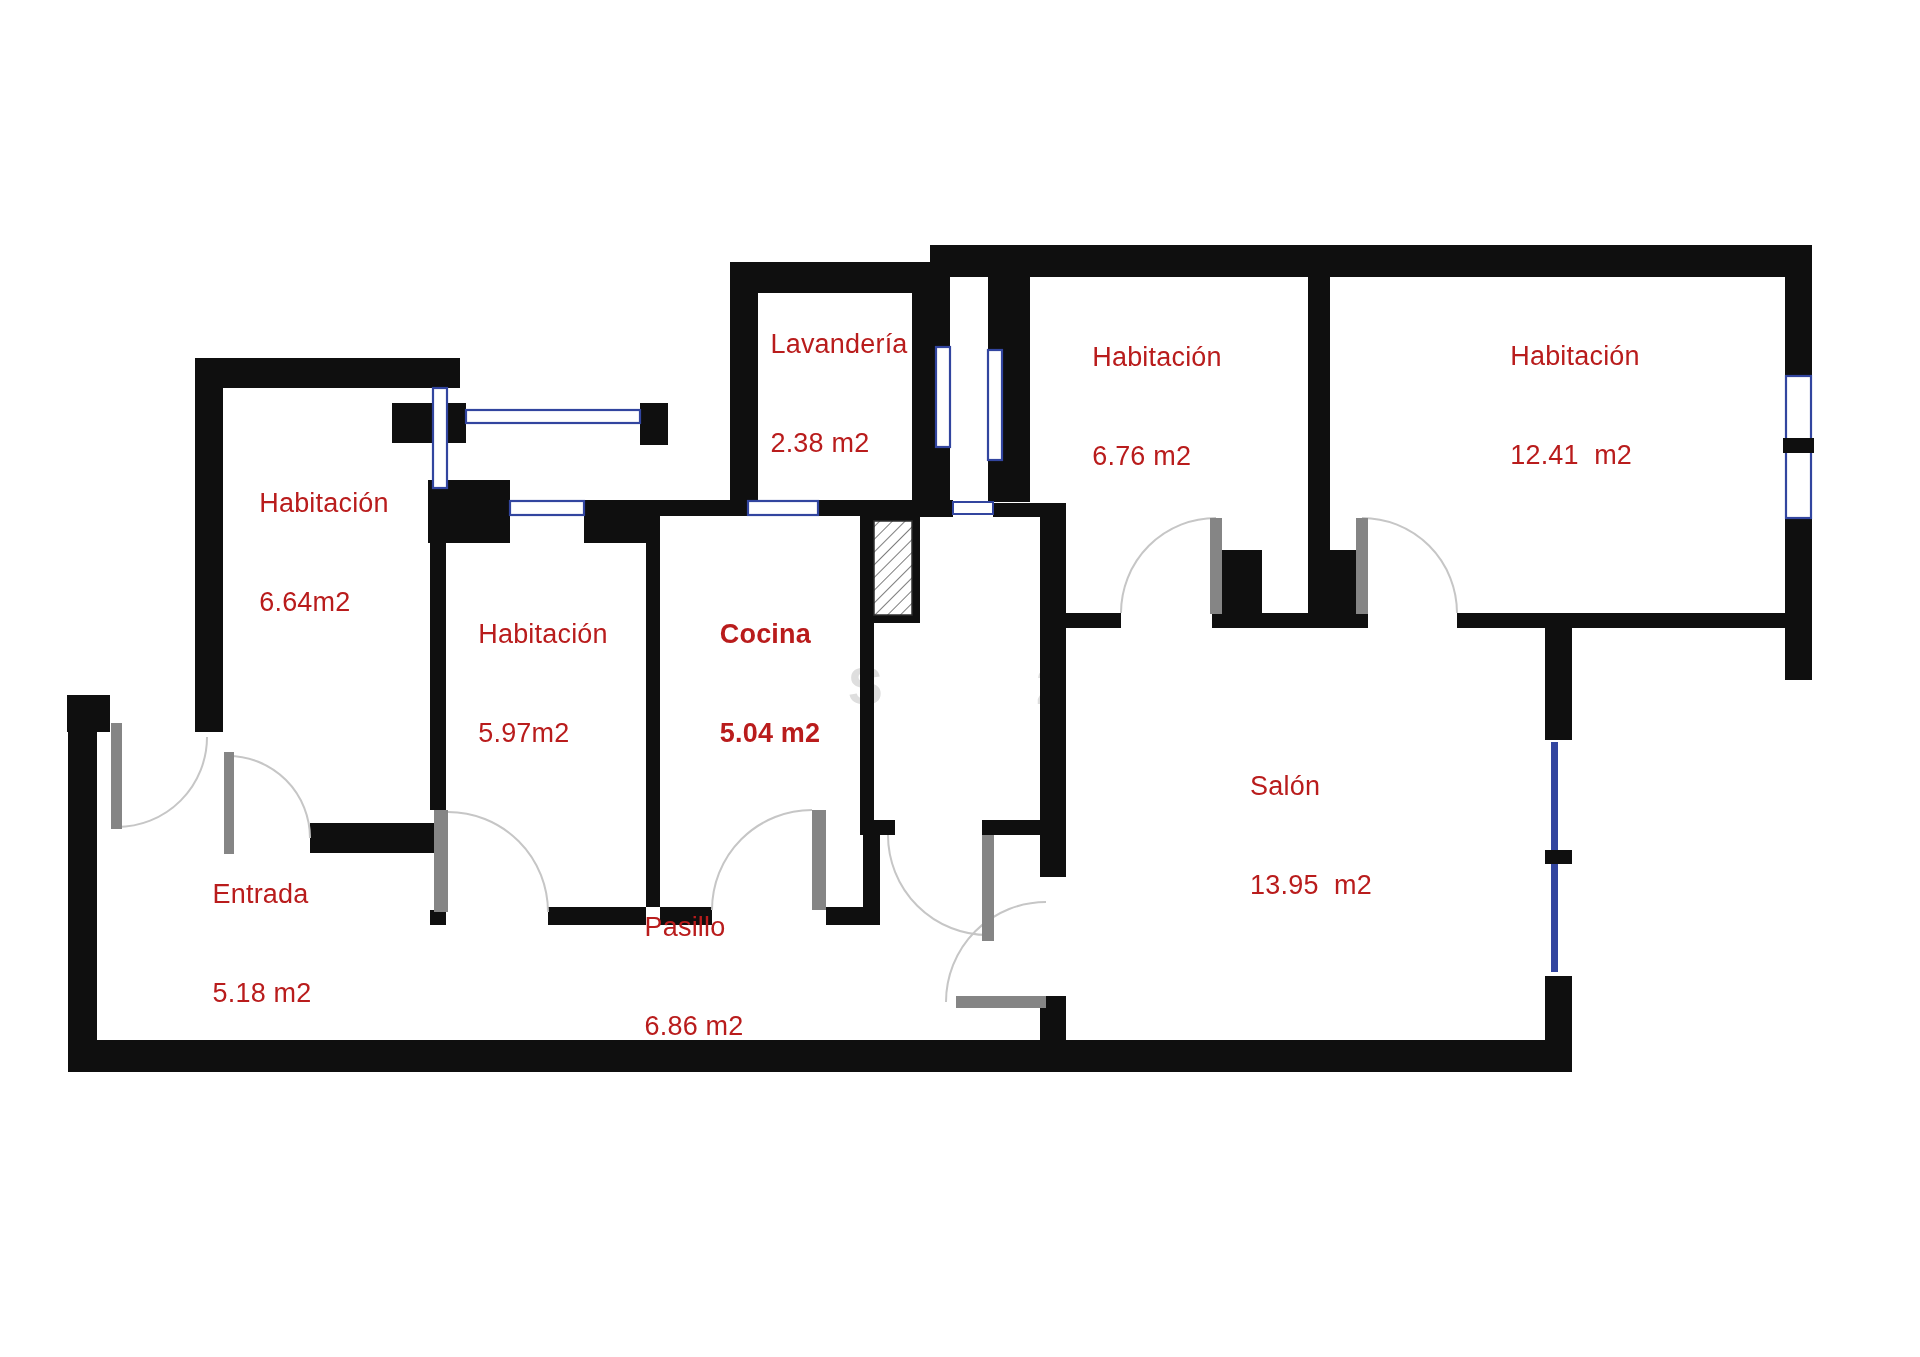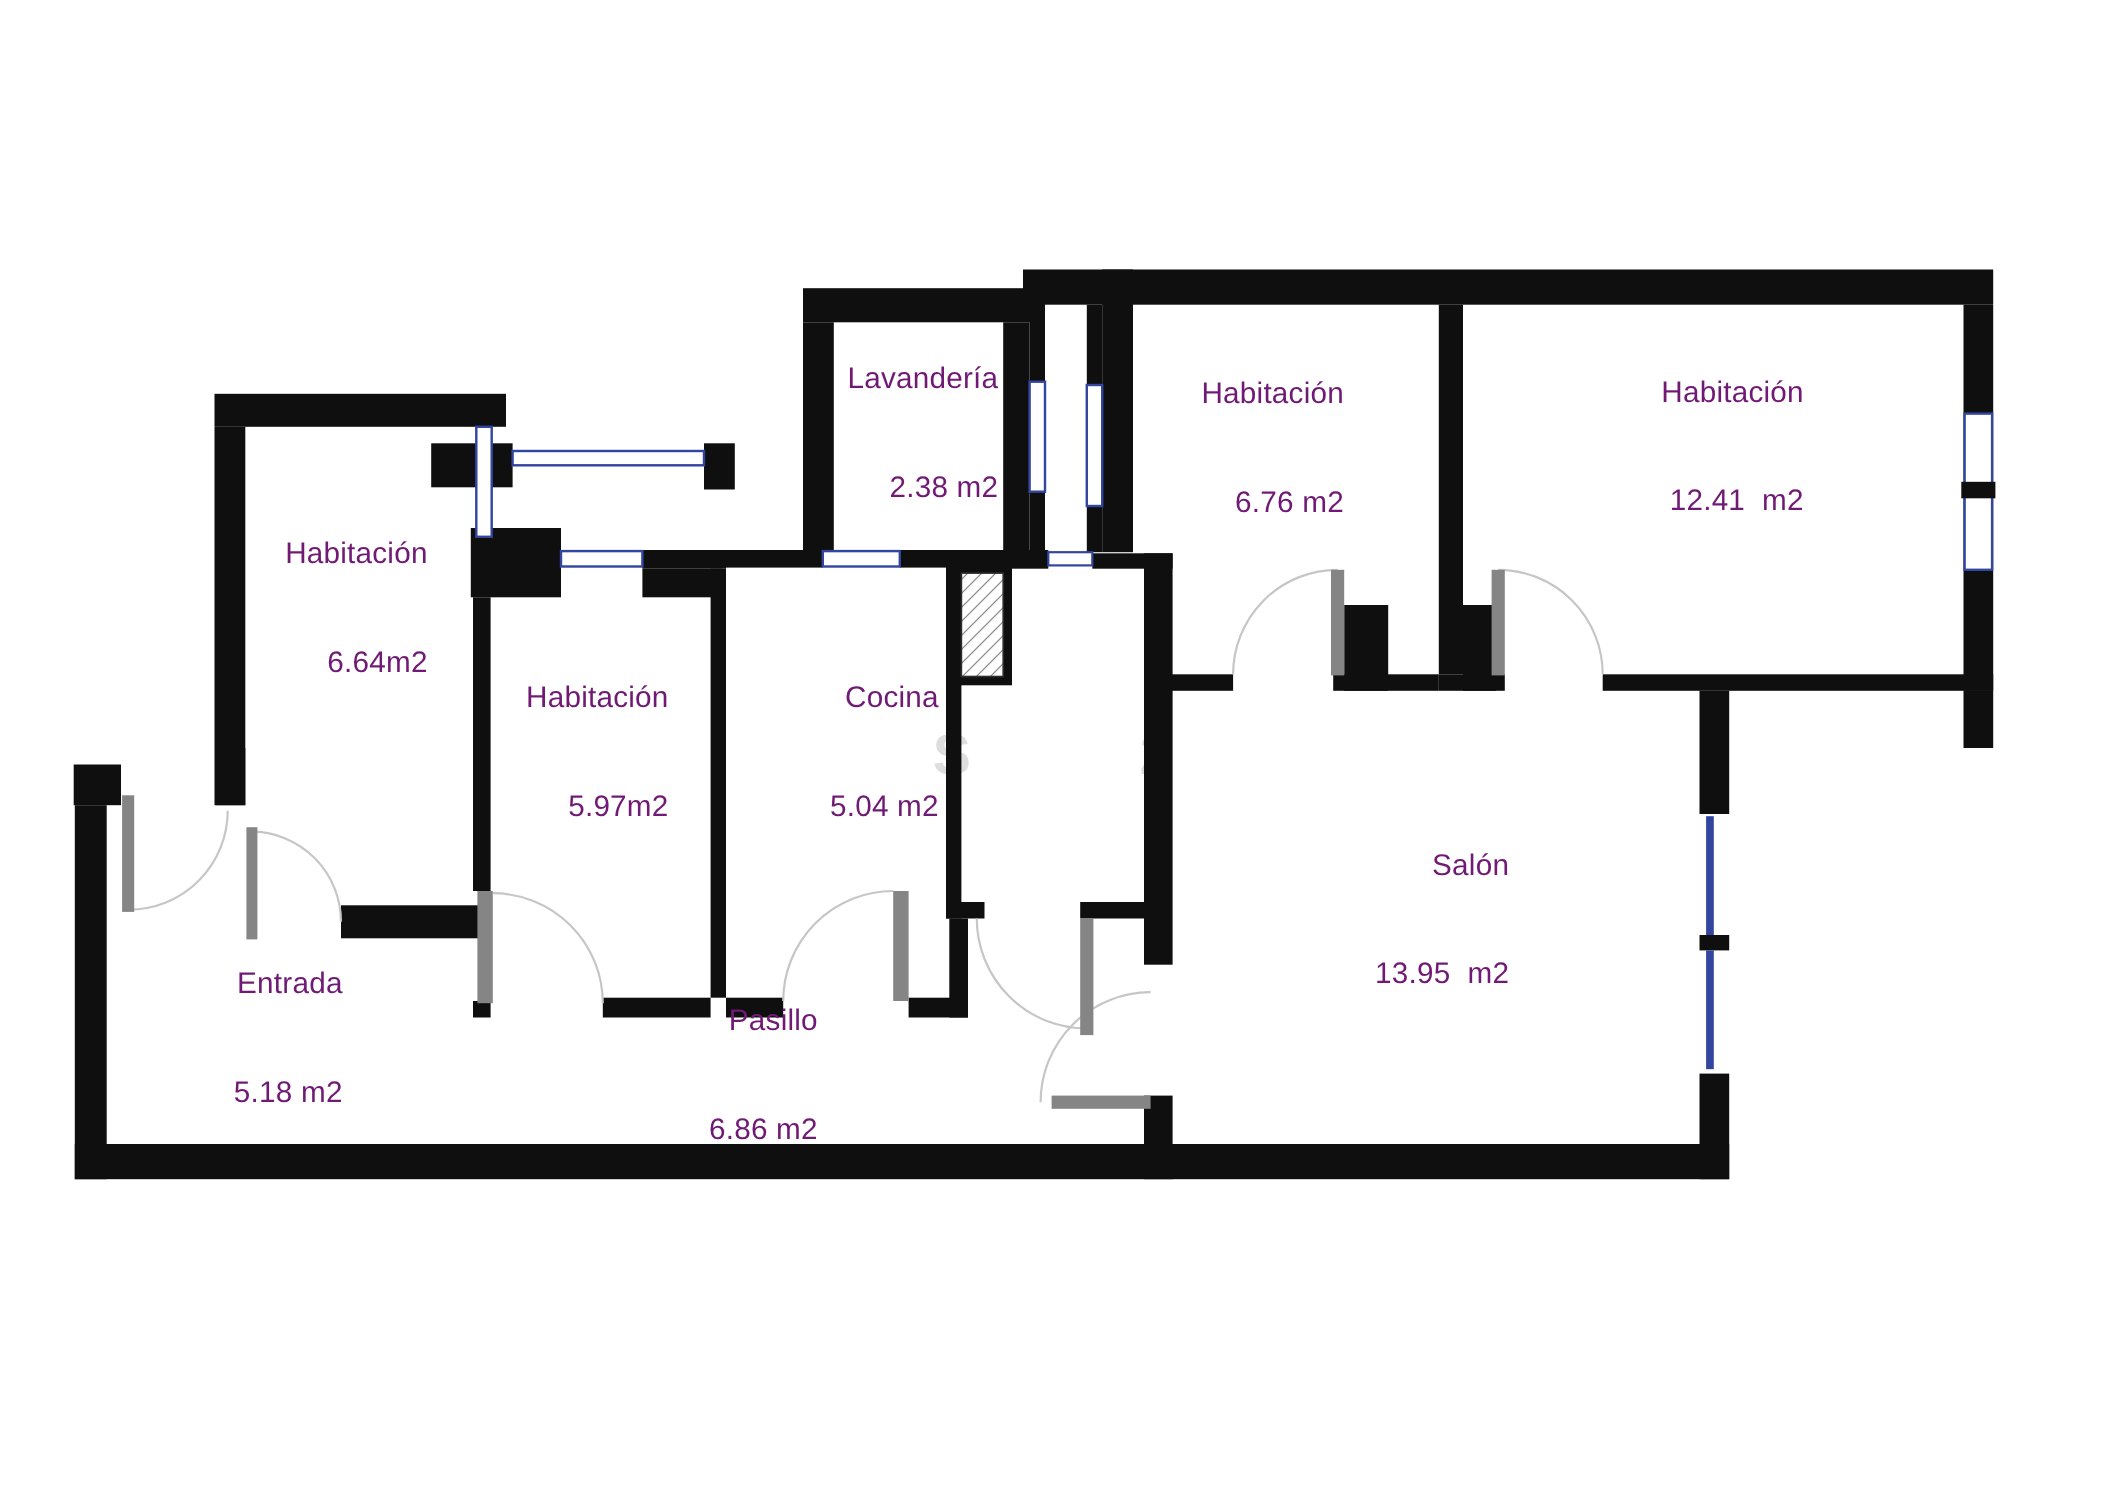--- a/index.html
+++ b/index.html
@@ -2,22 +2,22 @@
 <html><head>
 <meta charset="utf-8">
 <style>
   html,body{margin:0;padding:0;background:#ffffff;}
   body{width:1920px;height:1357px;font-family:"Liberation Sans",sans-serif;position:relative;overflow:hidden;}
   .plan{position:absolute;inset:0;}
   .plan svg{position:absolute;left:0;top:0;}
   .room-label{
     position:absolute;
     transform:translate(-50%,-50%);
-    text-align:right;
-    color:#701a75;
+    text-align:left;
+    color:#b91c1c;
     font-size:27px;
     line-height:33px;
     white-space:pre;
     letter-spacing:.2px;
   }
   .room-label span{display:block;}
 </style>
 </head>
 <body>
 
@@ -157,21 +157,21 @@
     <span>6.76 m2</span>
   </div>
   <div class="room-label" style="left:1575px;top:406px;">
     <span>Habitación</span>
     <span>12.41  m2</span>
   </div>
   <div class="room-label" style="left:543px;top:684px;">
     <span>Habitación</span>
     <span>5.97m2</span>
   </div>
-  <div class="room-label" style="left:804px;top:684px;">
+  <div class="room-label" style="left:770px;top:684px;font-weight:bold;">
     <span>Cocina</span>
     <span>5.04 m2</span>
   </div>
   <div class="room-label" style="left:1311px;top:836px;">
     <span>Salón</span>
     <span>13.95  m2</span>
   </div>
   <div class="room-label" style="left:262px;top:944px;">
     <span>Entrada</span>
     <span>5.18 m2</span>

